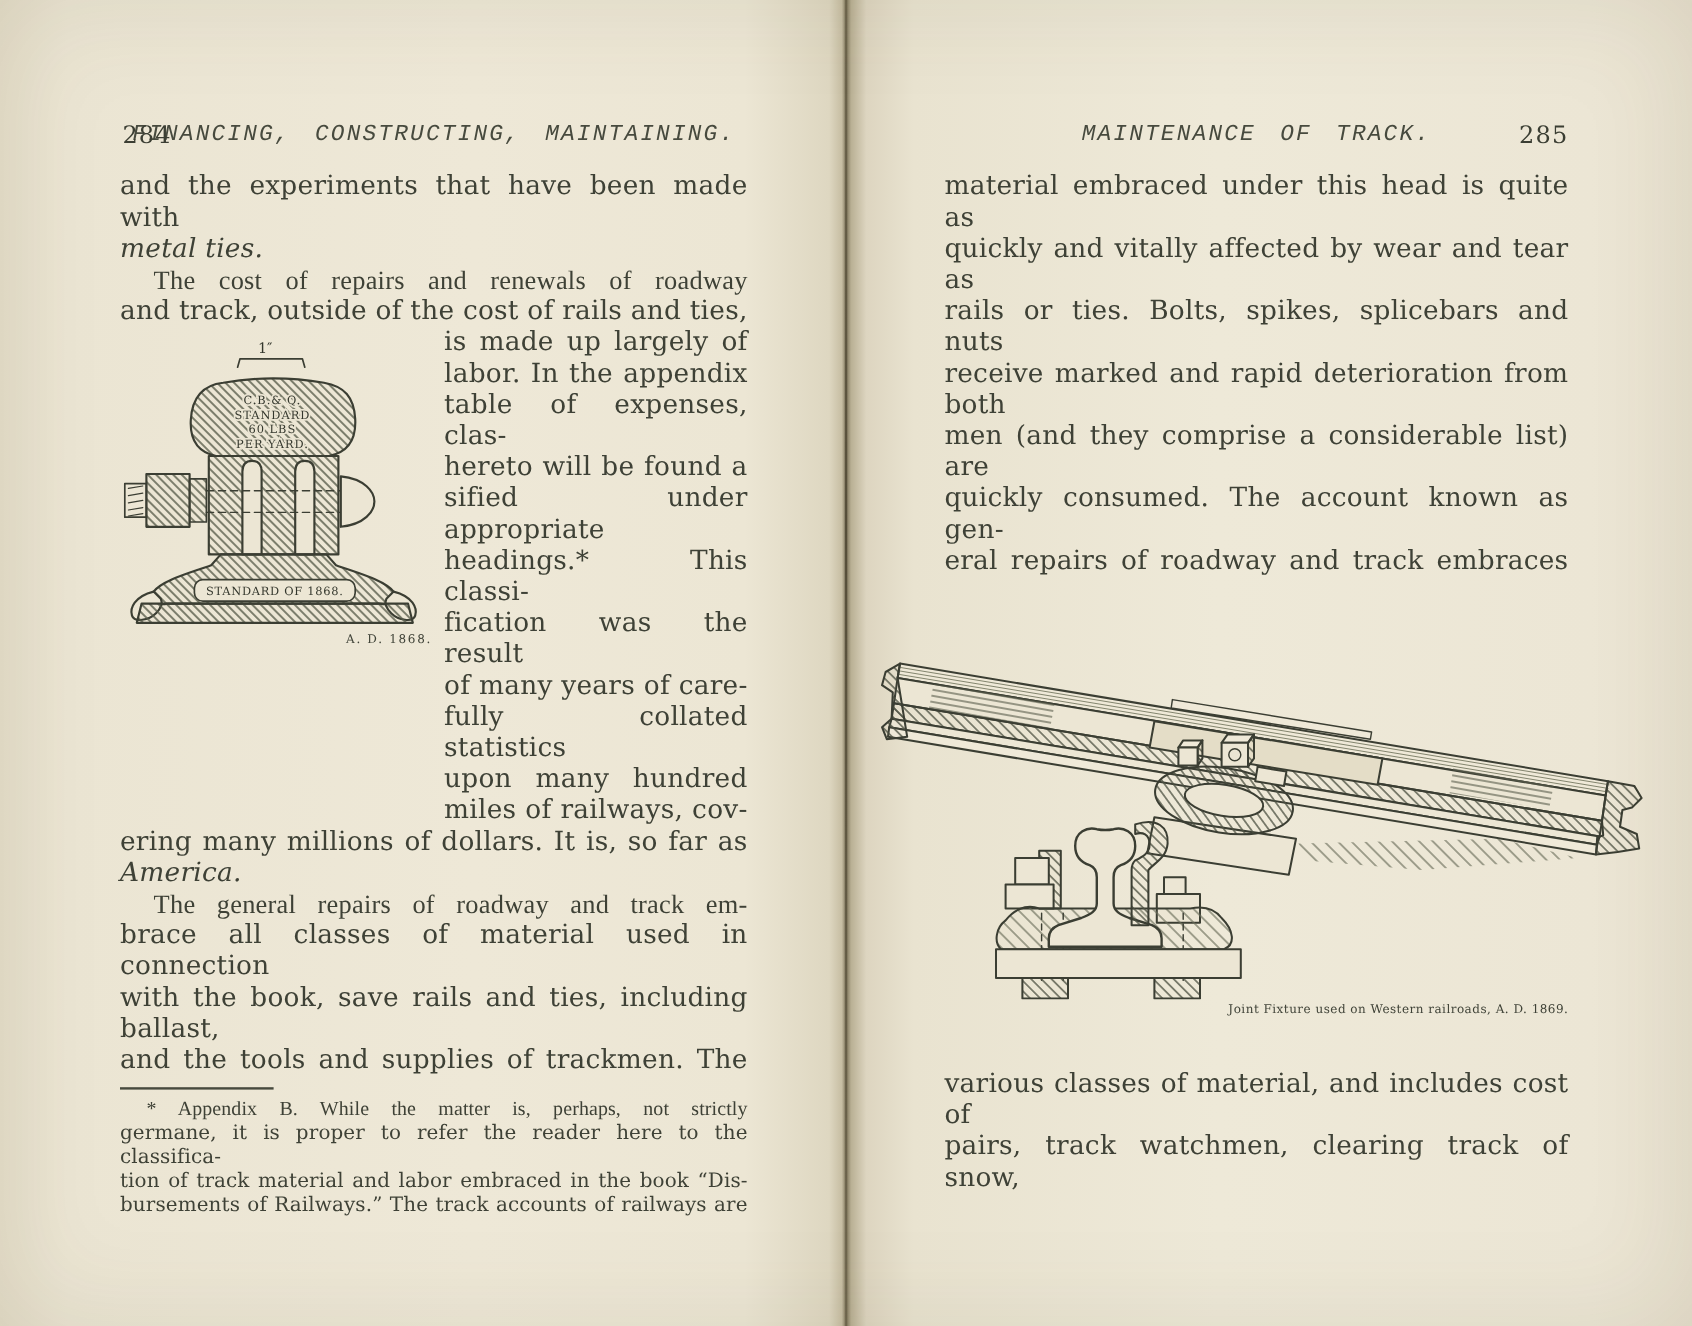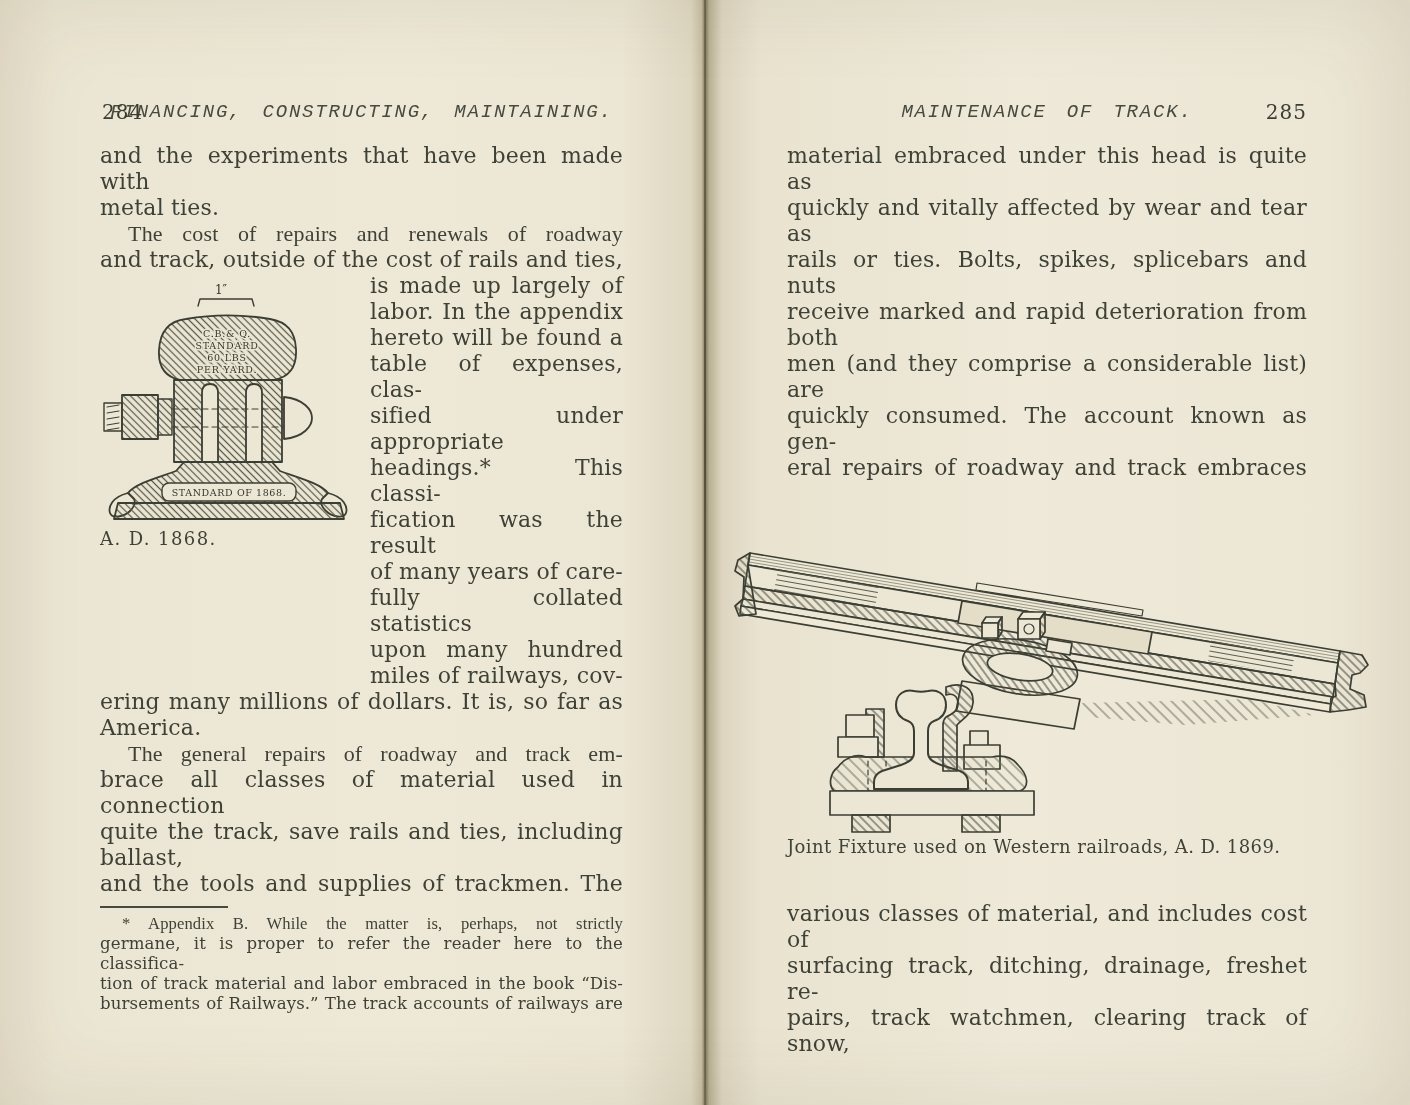--- a/index.html
+++ b/index.html
@@ -32,29 +32,29 @@
 
   .head-row { position:relative; height:26px; margin-bottom:18px; }
   .head-num { position:absolute; top:1px; font-size:20px; letter-spacing:1px; color:#3b3e33; }
   .left  .head-num { left:2px; }
   .right .head-num { right:0; }
   .head-title { text-align:center; font-style:italic; font-size:19px;
     letter-spacing:1.8px; word-spacing:7px; color:#474a3e; padding-top:2px;font-family:Liberation Mono, monospace; }
 
   .body-text { font-size:22px; line-height:26px; letter-spacing:.2px; }
   .tline { text-align:justify; text-align-last:justify; }
-  .tline.end { text-align-last:left; }
+  .tline.end { text-align-last:left;font-style:italic; }
   .tline.ind { text-indent:28px;font-family:Liberation Serif, serif; }
 
   .wrap-row { display:flex; }
   .fig1868 { flex:0 0 270px; width:270px; }
   .fig1868 svg { display:block; margin:4px 0 0 0; }
   .wrap-col { flex:1; min-width:0; }
 
-  .fig-caption { text-align:left; font-size:18px; color:#3f4237; letter-spacing:.4px; }
+  .fig-caption { text-align:right; font-size:10px; color:#3f4237; letter-spacing:.4px; }
   .fig1868 .fig-caption { letter-spacing:1.4px; margin-top:1px; width:260px; }
 
   .fnrule { width:128px; border:0; border-top:2px solid #474a3e; margin:9px 0 6px 0; }
   .footnote { font-size:16.6px; line-height:20px; letter-spacing:.1px; }
   .footnote .tline.ind { text-indent:22px; }
 
   .figjoint { margin-top:22px; position:relative; }
   .figjoint svg { display:block; margin-left:-57px; }
   .figjoint .fig-caption { margin-top:3px; }
 </style>
@@ -115,38 +115,38 @@
             <text x="127" y="84" font-size="9.5" letter-spacing="0.8">60 LBS</text>
             <text x="127" y="96" font-size="9.5" letter-spacing="0.8">PER YARD.</text>
             <text x="129" y="219" font-size="9.5" letter-spacing="0.6" stroke-width="0">STANDARD OF 1868.</text>
           </g>
         </svg>
         <div class="fig-caption">A. D. 1868.</div>
       </div>
       <div class="wrap-col body-text">
           <div class="tline">is made up largely of</div>
           <div class="tline">labor.  In the appendix</div>
+          <div class="tline">table of expenses, clas-</div>
           <div class="tline">hereto will be found a</div>
-          <div class="tline">table of expenses, clas-</div>
           <div class="tline">sified under appropriate</div>
           <div class="tline">headings.*  This classi-</div>
           <div class="tline">fication was the result</div>
           <div class="tline">of many years of care-</div>
           <div class="tline">fully collated statistics</div>
           <div class="tline">upon many hundred</div>
           <div class="tline">miles of railways, cov-</div>
         </div>
     </div>
 
     <div class="body-text">
         <div class="tline">ering many millions of dollars.  It is, so far as</div>
         <div class="tline end">America.</div>
         <div class="tline ind">The general repairs of roadway and track em-</div>
         <div class="tline">brace all classes of material used in connection</div>
-        <div class="tline">quite the track, save rails and ties, including ballast,</div>
+        <div class="tline">with the book, save rails and ties, including ballast,</div>
         <div class="tline">and the tools and supplies of trackmen.  The</div>
       </div>
 
     <hr class="fnrule">
     <div class="footnote">
         <div class="tline ind">* Appendix B.  While the matter is, perhaps, not strictly</div>
         <div class="tline">germane, it is proper to refer the reader here to the classifica-</div>
         <div class="tline">tion of track material and labor embraced in the book “Dis-</div>
         <div class="tline">bursements of Railways.”  The track accounts of railways are</div>
       </div>
@@ -235,18 +235,17 @@
             <path d="M92,10 C84,8 74,12 74,24 C74,34 80,38 86,40 C91,42 92,46 92,50 L92,72 C92,78 87,81 79,84 L60,90 C53,93 52,97 52,101 L52,108 L146,108 L146,101 C146,97 145,93 138,90 L119,84 C111,81 106,78 106,72 L106,50 C106,46 107,42 112,40 C118,38 124,34 124,24 C124,12 114,8 106,10 C101,11 97,11 92,10 Z" fill="#ece6d4" stroke-width="2"></path>
             <path d="M124,6 C142,0 152,8 151,22 C150,34 140,38 135,44 L135,90 L121,90 L121,44 C121,40 122,38 124,36 C130,33 136,30 136,23 C136,14 130,12 124,14 Z" fill="url(#hB)"></path>
           </g>
         </g>
       </svg>
       <div class="fig-caption">Joint Fixture used on Western railroads, A. D. 1869.</div>
     </div>
 
     <div class="body-text" style="margin-top:44px;">
         <div class="tline">various classes of material, and includes cost of</div>
-        <div class="tline">surfacing track, ditching, drainage, freshet re-</div>
         <div class="tline">pairs, track watchmen, clearing track of snow,</div>
       </div>
 
   </div>
 </div>
 
 </body></html>

